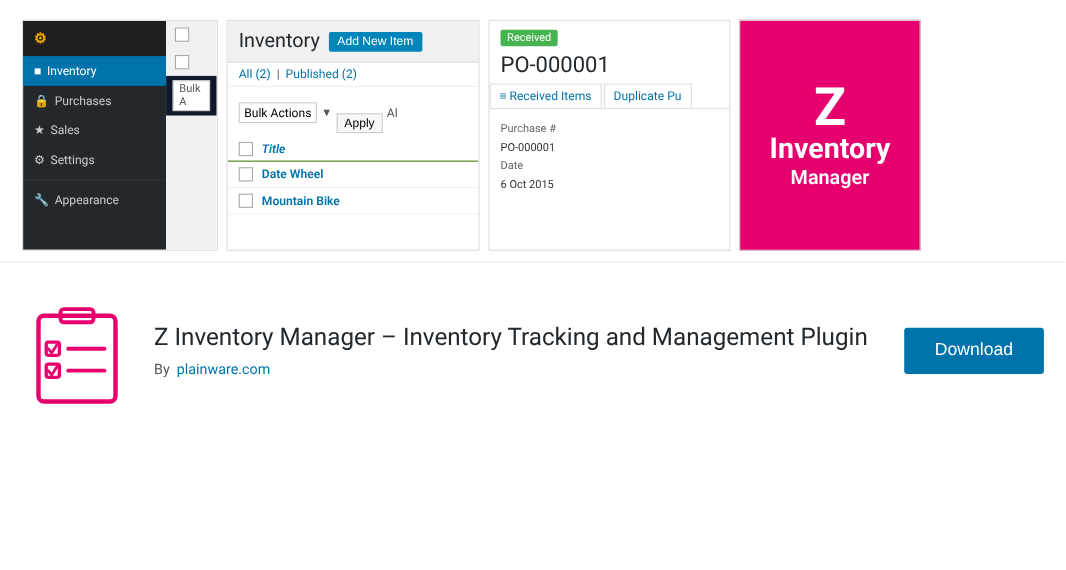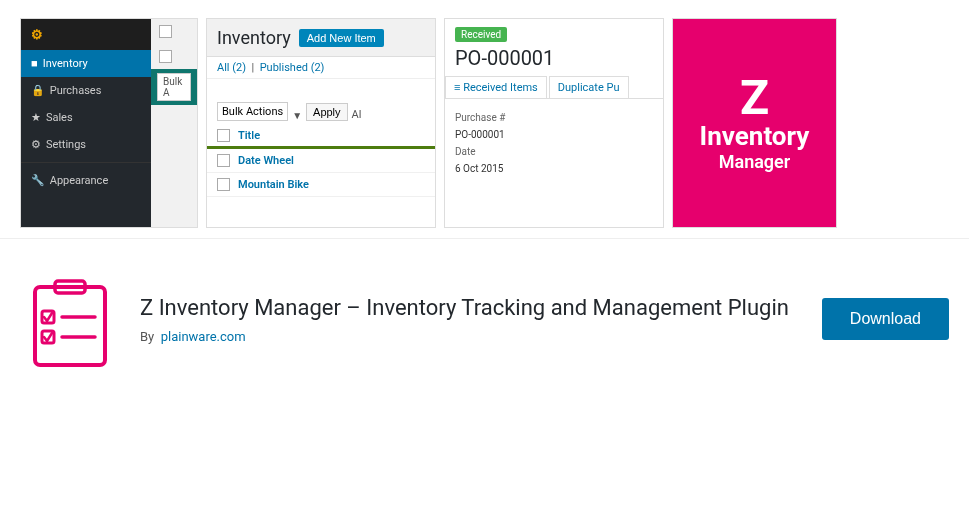--- a/index.html
+++ b/index.html
@@ -115,21 +115,21 @@
       width: 13px;
       height: 13px;
       border: 1px solid #aaa;
       background: #fff;
       display: inline-block;
       flex-shrink: 0;
     }
 
     .bulk-actions-bar {
       padding: 4px 6px;
-      background: #0f766e;
+      background: #0f172a;
     }
 
     .bulk-actions-text {
       font-size: 10px;
       color: #555;
       background: #fff;
       border: 1px solid #ccc;
       padding: 2px 5px;
       display: inline-block;
     }
@@ -174,21 +174,21 @@
     }
 
     .inventory-filters span {
       color: #0073aa;
       cursor: pointer;
     }
 
     .inventory-toolbar {
       padding: 4px 10px;
       display: flex;
-      align-items: flex-end;
+      align-items: center;
       gap: 4px;
     }
 
     .bulk-select {
       font-size: 11px;
       border: 1px solid #ccc;
       padding: 2px 4px;
       background: #fff;
     }
 
@@ -206,21 +206,22 @@
       margin-top: 20px;
     }
 
     .inventory-table-header {
       padding: 4px 10px;
       font-size: 11px;
       color: #333;
       display: flex;
       align-items: center;
       gap: 8px;
-      border-bottom: 3px solid #4d7c0f;
+      border-bottom: 1px solid #4d7c0f;
+      font-style: italic;
     }
 
     .inventory-row {
       padding: 5px 10px;
       font-size: 11px;
       display: flex;
       align-items: center;
       gap: 8px;
       border-bottom: 1px solid #f0f0f0;
     }

